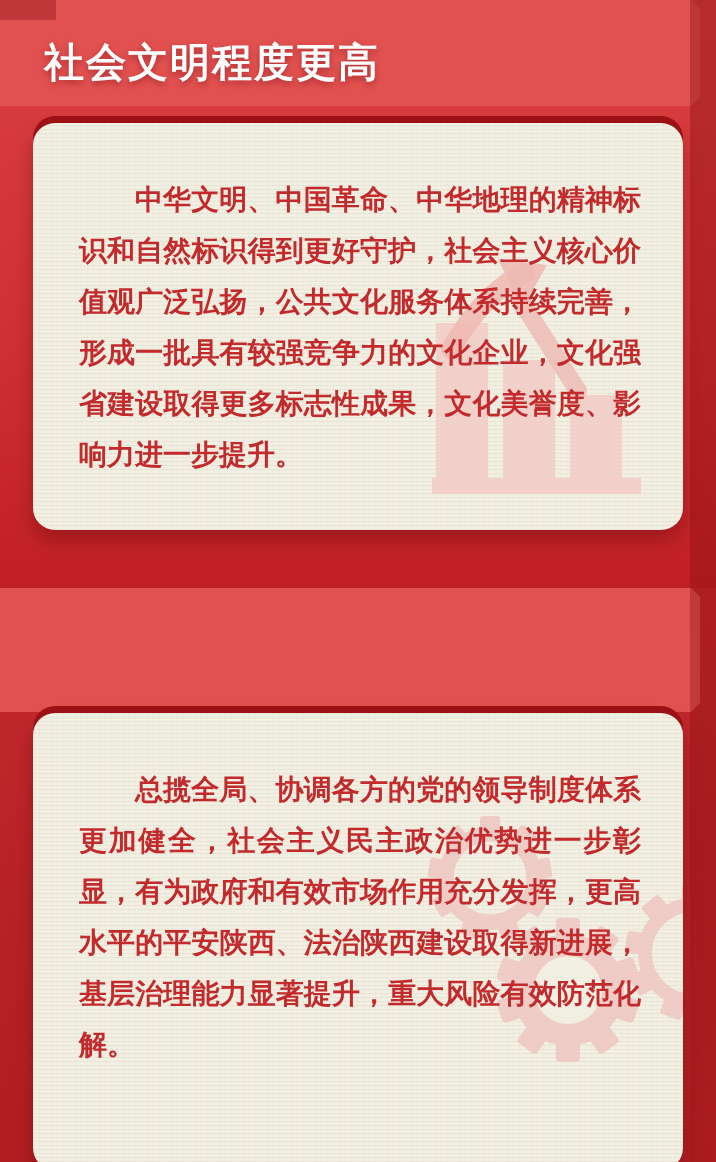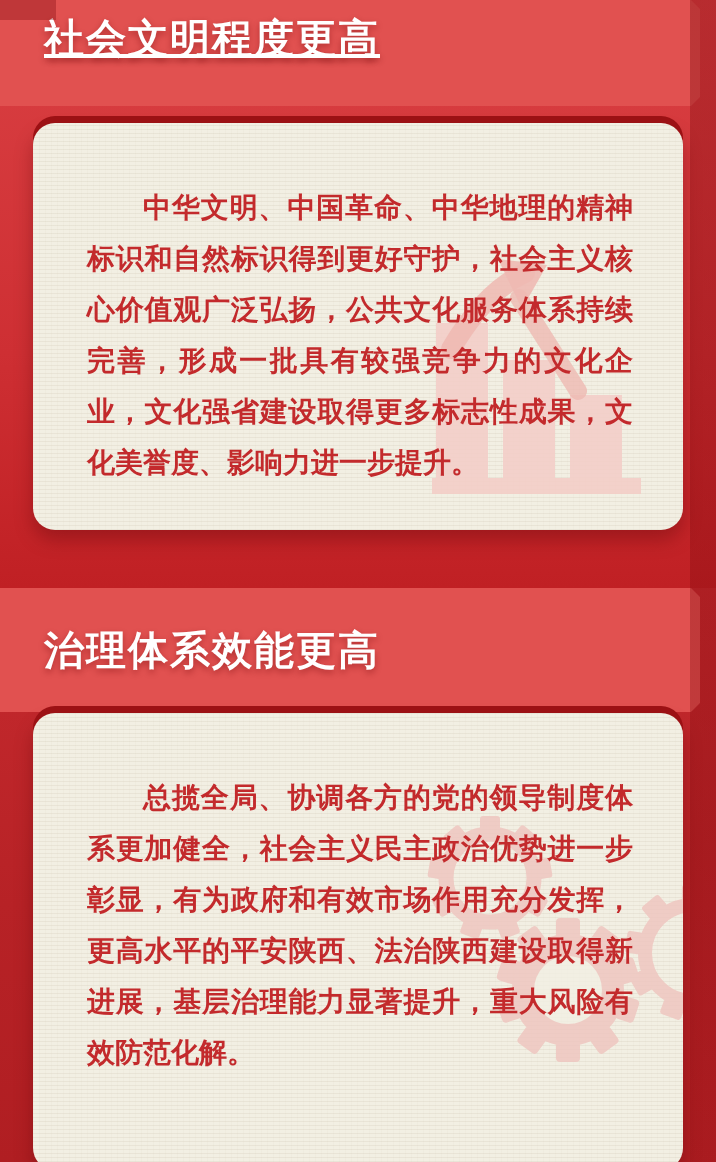--- a/index.html
+++ b/index.html
@@ -14,35 +14,35 @@
     position:absolute;left:0;width:700px;background:#e15150;
     clip-path:polygon(0 0,691px 0,700px 9px,700px calc(100% - 9px),691px 100%,0 100%);
   }
   .band1{top:0;height:106px;}
   .band2{top:0;height:124px;box-shadow:0 4px 8px rgba(120,10,14,.25);}
   .sec-title{
     position:absolute;margin:0;color:#ffffff;font-size:40px;font-weight:bold;
     letter-spacing:2px;line-height:48px;white-space:nowrap;
     text-shadow:0 3px 6px rgba(118,8,12,.45);z-index:3;
   }
-  .title1{left:44px;top:14px;text-decoration:underline;}
+  .title1{left:44px;top:38px;}
   .title2{left:44px;top:38px;}
   .card{
     position:absolute;left:33px;width:650px;z-index:2;
     background:#f2efe3;
     background-image:
       repeating-linear-gradient(0deg, rgba(200,190,170,.22) 0 1px, transparent 1px 4px),
       repeating-linear-gradient(90deg, rgba(222,214,197,.14) 0 1px, transparent 1px 6px);
     border-radius:22px;overflow:hidden;
     box-shadow:0 -7px 0 #9c1114, 0 10px 18px rgba(88,6,9,.35);
   }
   .card1{top:123px;height:407px;}
   .card2{top:125px;height:457px;}
   .body-text{
-    position:relative;z-index:2;margin:12px;padding:47px 38px 0 42px;
+    position:relative;z-index:2;margin:4px;padding:47px 38px 0 42px;
     font-size:28px;line-height:51px;font-weight:600;color:#c32a2c;
     text-align:justify;text-indent:2em;
   }
   .wm{position:absolute;left:0;top:0;z-index:1;pointer-events:none;}
   .stripe{
     position:absolute;top:0;right:0;width:26px;height:1162px;z-index:6;
     background:linear-gradient(180deg, rgba(122,8,12,.36) 0%, rgba(122,8,12,.30) 72%, rgba(122,8,12,.12) 100%);
   }
   .corner-patch{
     position:absolute;top:0;left:0;width:56px;height:20px;
@@ -70,21 +70,20 @@
         <path d="M418 226 Q452 168 492 150" stroke="#eeb9b2" stroke-width="20" fill="none" stroke-linecap="round" opacity="0.85"></path>
         <path d="M486 175 L545 268" stroke="#eeb9b2" stroke-width="18" fill="none" stroke-linecap="round" opacity="0.8"></path>
         <polygon points="465,136 514,142 489,186" fill="#eeb9b2" opacity="0.9"></polygon>
       </svg>
       <p class="body-text">中华文明、中国革命、中华地理的精神标识和自然标识得到更好守护，社会主义核心价值观广泛弘扬，公共文化服务体系持续完善，形成一批具有较强竞争力的文化企业，文化强省建设取得更多标志性成果，文化美誉度、影响力进一步提升。</p>
     </div>
   </section>
 
   <section class="sec sec2">
     <div class="title-band band2"></div>
-    <h1 class="sec-title title2">治理体系效能更高</h1>
 
     <div class="card card2">
       <svg class="wm" width="650" height="388" viewBox="0 0 650 388" aria-hidden="true">
         <g opacity="0.82">
 
           <g fill="#efc5bf">
             <rect x="447" y="103" width="20" height="17" rx="3"></rect>
             <rect x="447" y="103" width="20" height="17" rx="3" transform="rotate(40 457 165)"></rect>
             <rect x="447" y="103" width="20" height="17" rx="3" transform="rotate(80 457 165)"></rect>
             <rect x="447" y="103" width="20" height="17" rx="3" transform="rotate(120 457 165)"></rect>

